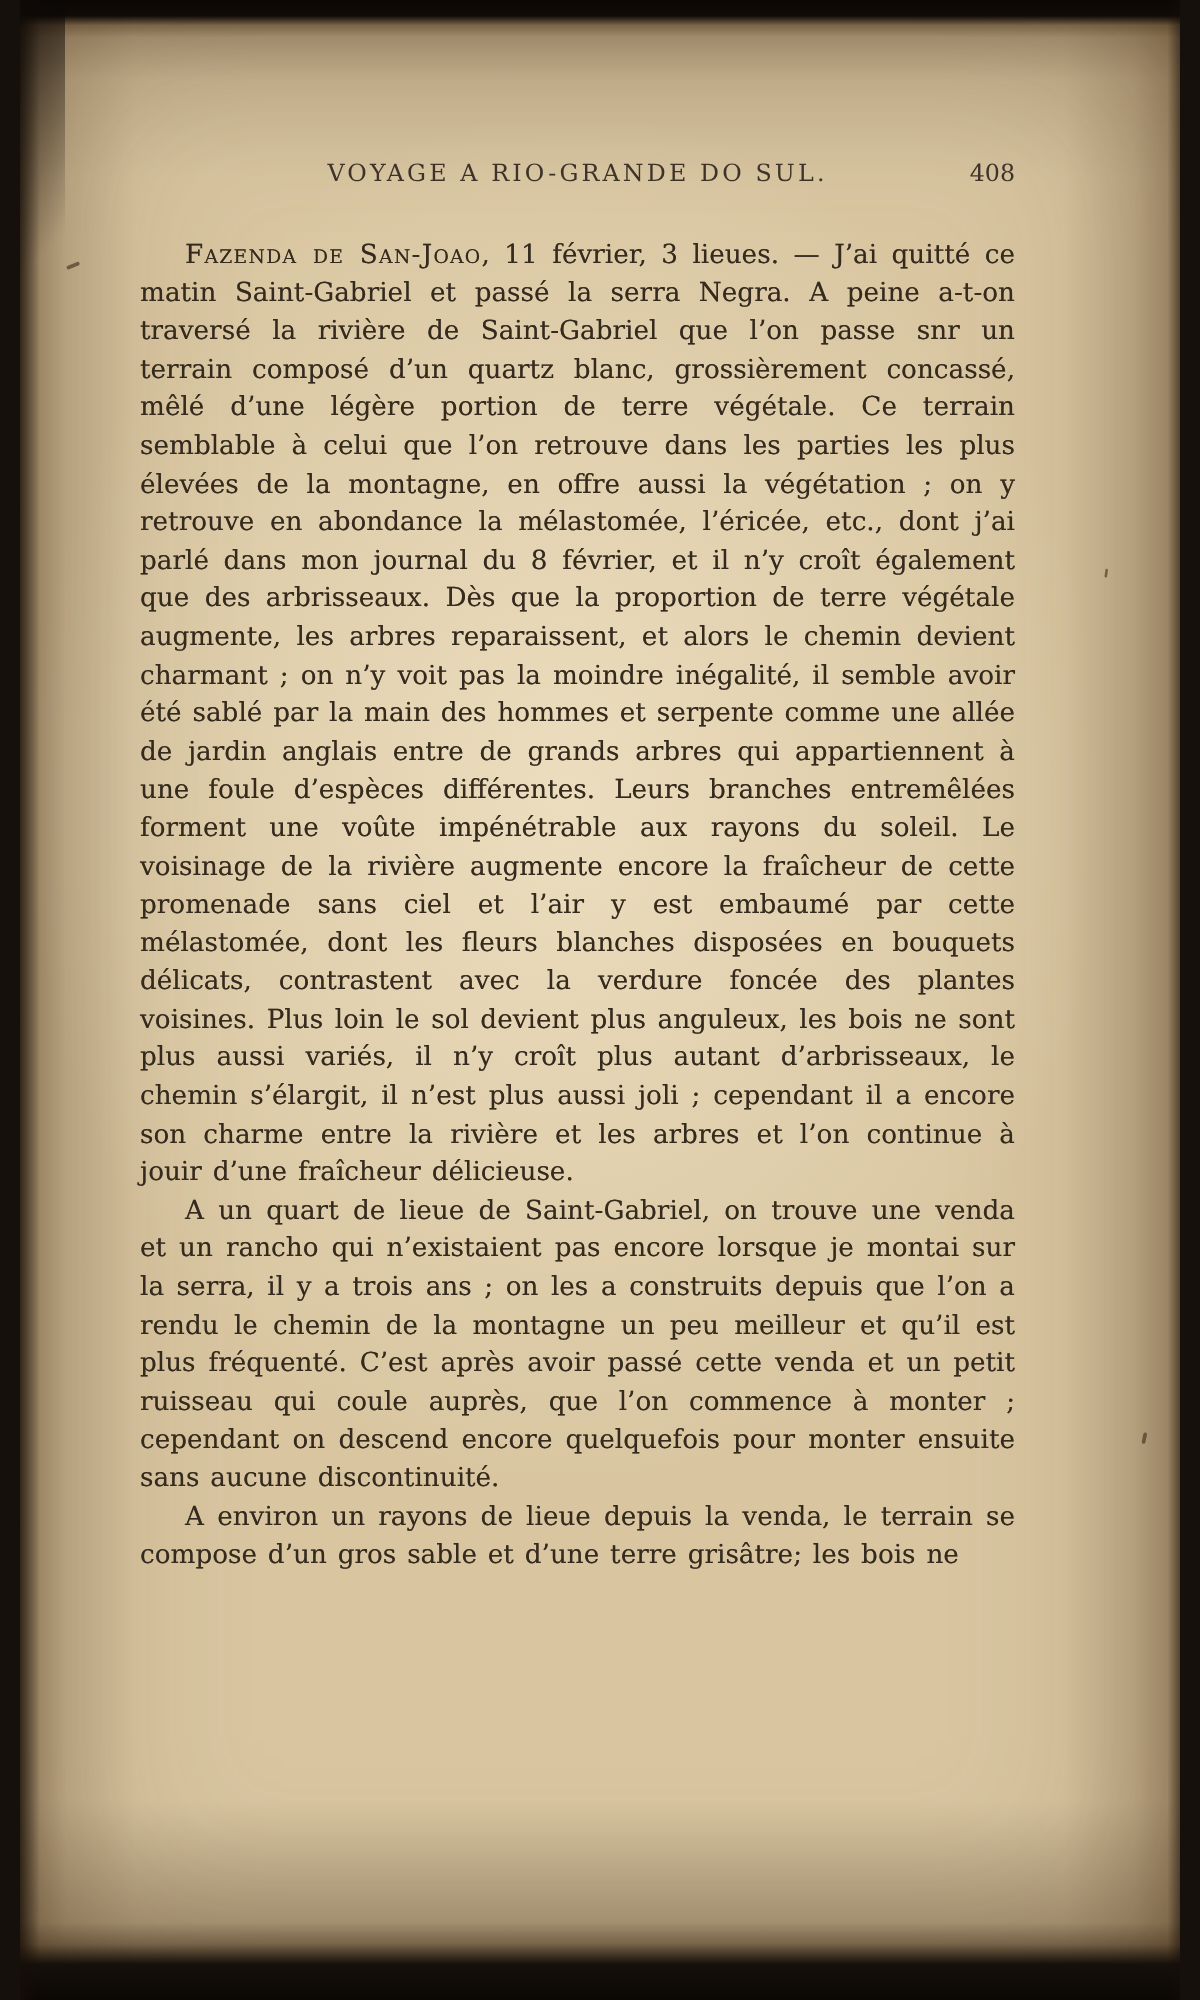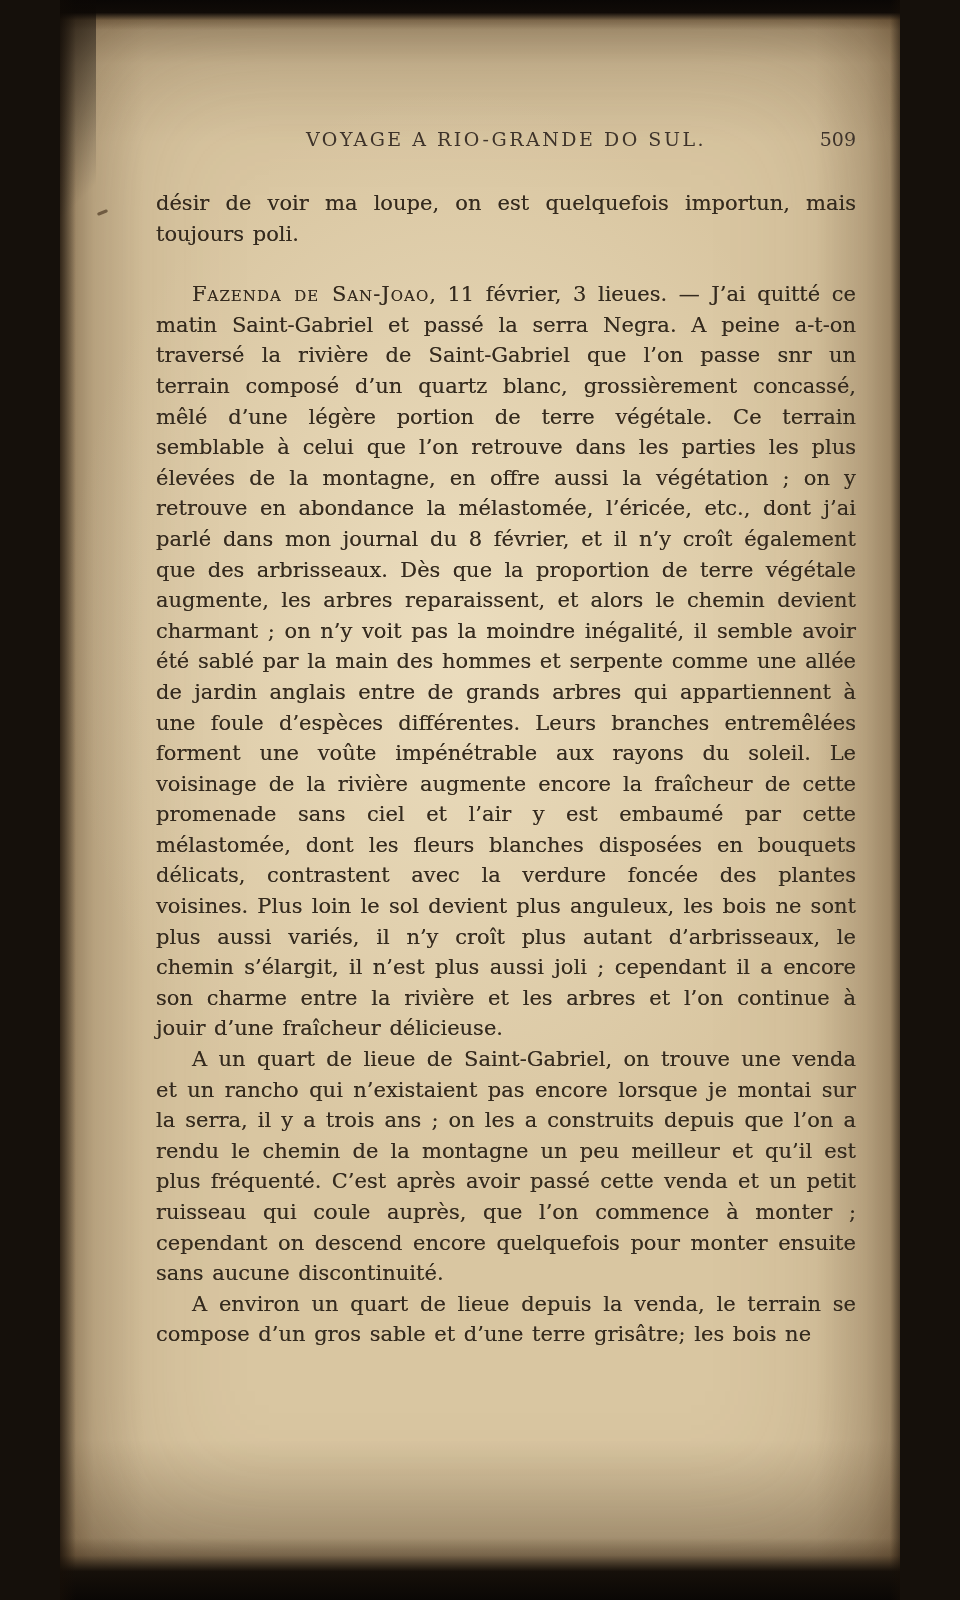--- a/index.html
+++ b/index.html
@@ -2,21 +2,21 @@
 <html><head>
 <meta charset="utf-8">
 <style>
   html, body {
     margin: 0;
     padding: 0;
     background: #15100b;
   }
   #scan {
     position: relative;
-    width: 840px;
+    width: 928px;
     height: 1600px;
     margin: 0 auto;
     overflow: hidden;
     font-family: "DejaVu Serif", serif;
     background-color: #d9c6a1;
     background-image:
       radial-gradient(ellipse 62% 46% at 47% 40%, rgba(240,227,198,.8), rgba(240,227,198,0) 75%),
       linear-gradient(90deg, rgba(70,48,24,.45) 0%, rgba(70,48,24,.12) 4%, rgba(70,48,24,0) 10%, rgba(70,48,24,0) 90%, rgba(70,48,24,.14) 96%, rgba(70,48,24,.38) 100%),
       linear-gradient(180deg, rgba(44,28,12,.4) 0%, rgba(44,28,12,.08) 4%, rgba(44,28,12,0) 9%, rgba(44,28,12,0) 90%, rgba(44,28,12,.25) 96%, rgba(44,28,12,.5) 100%);
     box-shadow: inset 0 0 150px 30px rgba(92,62,30,.32);
@@ -98,22 +98,21 @@
   <div class="edge edge-left"></div>
   <div class="edge edge-right"></div>
   <div class="edge corner-tl"></div>
   <div class="speck s1"></div>
   <div class="speck s2"></div>
   <div class="speck s3"></div>
 
   <div class="text-block">
     <div class="header">
       <span class="running-title">VOYAGE A RIO-GRANDE DO SUL.</span>
-      <span class="page-number">509</span>
+      <span class="page-number">408</span>
     </div>
     <div class="body-text">
-        <p class="para"><span class="seg-normal">désir de voir ma loupe, on est quelquefois importun, mais toujours poli.</span></p>
         <p class="para indent space-before"><span class="seg-smallcaps">Fazenda de San-Joao</span><span class="seg-normal">, 11 février, 3 lieues. — J’ai quitté ce matin Saint-Gabriel et passé la serra Negra. A peine a-t-on traversé la rivière de Saint-Gabriel que l’on passe snr un terrain composé d’un quartz blanc, grossièrement concassé, mêlé d’une légère portion de terre végétale. Ce terrain semblable à celui que l’on retrouve dans les parties les plus élevées de la montagne, en offre aussi la végétation ; on y retrouve en abondance la </span><span class="seg-italic">mélastomée,</span><span class="seg-normal"> l’</span><span class="seg-italic">éricée,</span><span class="seg-normal"> etc., dont j’ai parlé dans mon journal du 8 février, et il n’y croît également que des arbrisseaux. Dès que la proportion de terre végétale augmente, les arbres reparaissent, et alors le chemin devient charmant ; on n’y voit pas la moindre inégalité, il semble avoir été sablé par la main des hommes et serpente comme une allée de jardin anglais entre de grands arbres qui appartiennent à une foule d’espèces différentes. Leurs branches entremêlées forment une voûte impénétrable aux rayons du soleil. Le voisinage de la rivière augmente encore la fraîcheur de cette promenade sans ciel et l’air y est embaumé par cette mélastomée, dont les fleurs blanches disposées en bouquets délicats, contrastent avec la verdure foncée des plantes voisines. Plus loin le sol devient plus anguleux, les bois ne sont plus aussi variés, il n’y croît plus autant d’arbrisseaux, le chemin s’élargit, il n’est plus aussi joli ; cependant il a encore son charme entre la rivière et les arbres et l’on continue à jouir d’une fraîcheur délicieuse.</span></p>
         <p class="para indent"><span class="seg-normal">A un quart de lieue de Saint-Gabriel, on trouve une venda et un rancho qui n’existaient pas encore lorsque je montai sur la serra, il y a trois ans ; on les a construits depuis que l’on a rendu le chemin de la montagne un peu meilleur et qu’il est plus fréquenté. C’est après avoir passé cette venda et un petit ruisseau qui coule auprès, que l’on commence à monter ; cependant on descend encore quelquefois pour monter ensuite sans aucune discontinuité.</span></p>
-        <p class="para indent"><span class="seg-normal">A environ un quart de lieue depuis la venda, le terrain se compose d’un gros sable et d’une terre grisâtre; les bois ne</span></p>
+        <p class="para indent"><span class="seg-normal">A environ un rayons de lieue depuis la venda, le terrain se compose d’un gros sable et d’une terre grisâtre; les bois ne</span></p>
       </div>
   </div>
 </div>
 
 </body></html>

